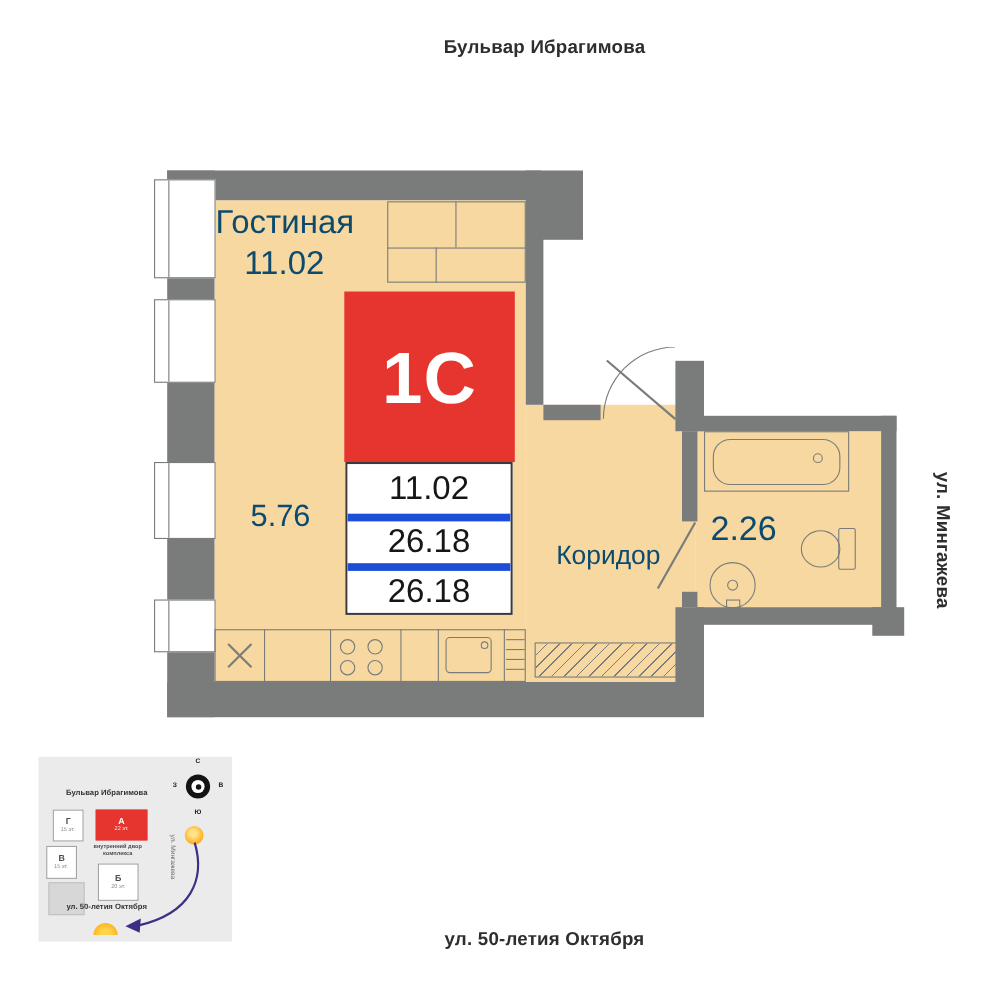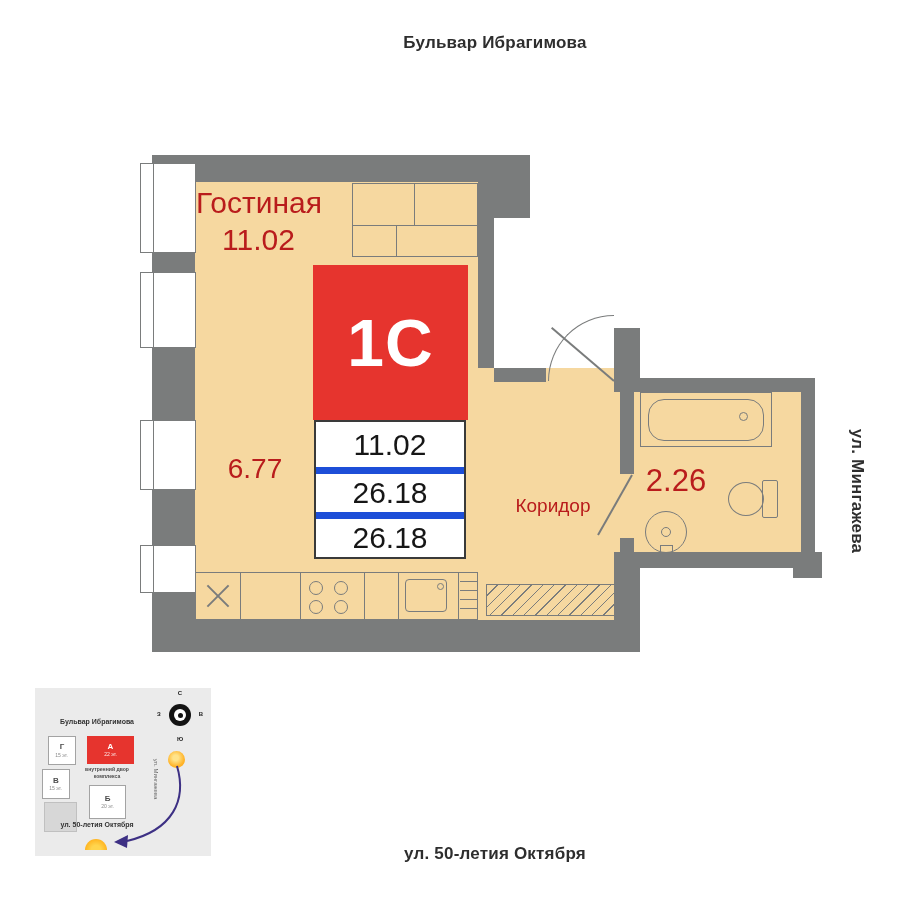--- a/index.html
+++ b/index.html
@@ -6,21 +6,21 @@
   html,body{width:900px;height:900px}
   body{position:relative;background:#fff;font-family:"Liberation Sans",sans-serif;overflow:hidden}
   .wall{position:absolute;background:#7a7c7c}
   .floor{position:absolute;background:#f6d8a0}
   .ln{position:absolute;background:#7a7c7c}
   .outline{position:absolute;border:1px solid #7a7c7c;background:transparent}
   .circle{position:absolute;border:1px solid #7a7c7c;border-radius:50%}
   .window{position:absolute;background:#fff;border:1px solid #7a7c7c}
   .window-line{position:absolute;left:12px;top:0;bottom:0;width:1px;background:#7a7c7c}
   .street{position:absolute;font-size:17px;font-weight:600;color:#2e2e2e;letter-spacing:.2px}
-  .room-label{position:absolute;color:#b91c1c}
+  .room-label{position:absolute;color:#0c4a6e}
   .badge{position:absolute;background:#e6342e;display:flex;align-items:center;justify-content:center}
   .badge span{color:#fff;font-weight:800;font-size:66px;letter-spacing:1px}
   .area-table{position:absolute;background:#fff;border:2px solid #3a3a3a}
   .area-row{height:45px;display:flex;align-items:center;justify-content:center;font-size:30px;color:#161616;border-top:7px solid #1d4ed8;background:#fff}
   .area-row:first-child{border-top:none}
   .minimap{position:absolute;background:#ebebeb}
   .mm-street{position:absolute;font-size:7px;font-weight:700;color:#333}
   .mm-box{position:absolute;background:#fff;border:1px solid #a3a3a3;display:flex;flex-direction:column;align-items:center;justify-content:center;line-height:1.05}
   .mm-box.mm-red{background:#e6342e;border-color:#e6342e}
   .mm-big{font-size:8px;font-weight:700;color:#4c4c4c}
@@ -127,24 +127,24 @@
       <div class="area-row">
           <span>26.18</span>
         </div>
     </div>
 
     <div class="room-label" style="left:196px;top:184px;width:172px;font-size:30px;line-height:37px">
       <span style="display:block">Гостиная</span>
       <span style="display:block;padding-left:26px">11.02</span>
     </div>
     <div class="room-label" style="left:194px;top:452px;width:122px;font-size:28px;line-height:34px;text-align:center">
-      <span style="display:block">6.77</span>
+      <span style="display:block">5.76</span>
     </div>
     <div class="room-label" style="left:477px;top:489px;width:152px;text-align:center">
-      <span style="display:block;font-size:19px;line-height:33px">Коридор</span>
+      <span style="display:block;font-size:24px;line-height:33px">Коридор</span>
     </div>
     <div class="room-label" style="left:630px;top:463px;width:92px;font-size:31px;text-align:center">2.26</div>
   </div>
 
   <div class="minimap" style="left:35px;top:688px;width:176px;height:168px">
     <div class="mm-street" style="left:12px;top:30px;width:100px;text-align:center">Бульвар Ибрагимова</div>
 
     <div style="position:absolute;left:122px;top:2px;width:46px;height:52px">
       <span class="mm-c" style="left:0;right:0;top:0;text-align:center">С</span>
       <span class="mm-c" style="left:0;right:0;bottom:0;text-align:center">Ю</span>

